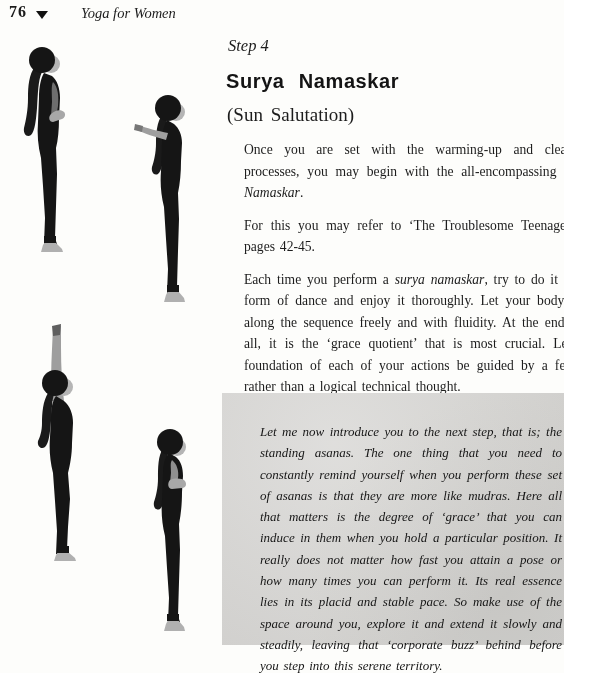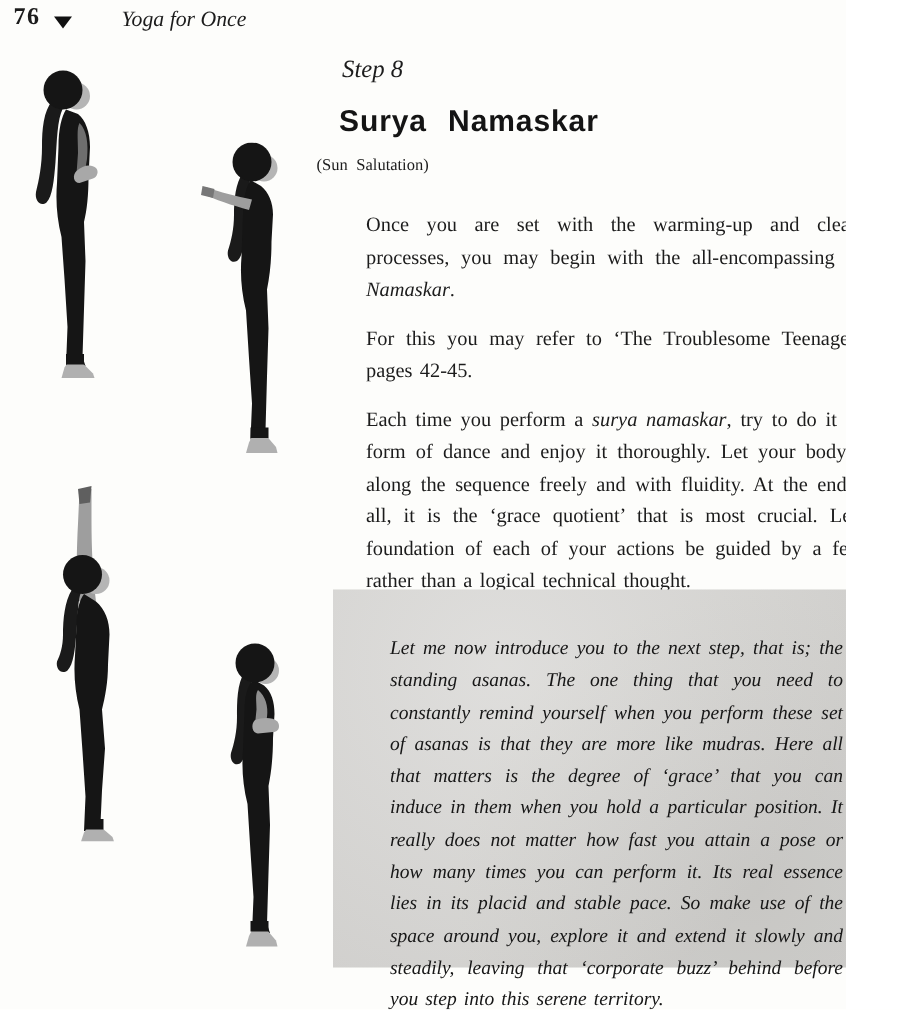--- a/index.html
+++ b/index.html
@@ -36,22 +36,22 @@
     font-size: 16.5px; font-style: italic;
   }
   .article-title {
     position: absolute; left: 226px; top: 70px;
     font-family: "Liberation Sans", sans-serif;
     font-size: 20px; font-weight: 700;
     letter-spacing: 0.6px; word-spacing: 8px;
     color: #141414;
   }
   .article-subtitle {
-    position: absolute; left: 211px; top: 104px;
-    font-size: 11px; word-spacing: 3px;
+    position: absolute; left: 227px; top: 104px;
+    font-size: 19px; word-spacing: 3px;
   }
   .body-copy {
     position: absolute; left: 228px; top: 139px; width: 368px;
   }
   .body-copy p {
     margin: 0 0 11px 16px;
     font-size: 13.6px; line-height: 21.5px;
     text-align: justify;
     word-spacing: 1.5px;
   }
@@ -75,21 +75,21 @@
     color: #161616;
   }
 </style>
 </head>
 <body>
 
 <div class="page">
 
   <div class="page-number">76</div>
   <div class="tri-icon"></div>
-  <div class="running-title">Yoga for Once</div>
+  <div class="running-title">Yoga for Women</div>
 
   <div class="photo" style="left:14px; top:46px;">
     <svg width="56" height="206" viewBox="0 0 56 206">
       <path d="M21,21 C15,28 14,40 14,52 C14,64 12,74 10,82 C9,88 13,92 17,89 C21,85 22,74 23,62 C24,48 24,34 28,26 Z" fill="#1a1a1a"></path>
       <path d="M30,27 L38,30 C43,34 46,42 46,52 L45,72 C45,84 44,94 42,102 L43,128 L42,160 L41,192 L43,198 L30,198 L31,172 L29,140 L27,112 C24,100 23,88 24,76 L25,52 C25,40 27,32 30,27 Z" fill="#151515"></path>
       <path d="M39,36 C44,41 45,50 44,60 L42,72 L37,70 L38,56 C38,46 37,40 39,36 Z" fill="#6e6e6e"></path>
       <path d="M37,68 C41,64 47,63 50,66 C52,68 51,72 48,73 L39,76 C35,76 34,71 37,68 Z" fill="#a8a8a8"></path>
       <path d="M31,196 L41,196 L48,203 L49,206 L27,206 L29,199 Z" fill="#b0b0b0"></path>
       <rect x="30" y="190" width="12" height="7" fill="#151515"></rect>
       <circle cx="37" cy="18" r="9" fill="#b5b5b5"></circle>
@@ -129,21 +129,21 @@
       <path d="M37,25 L44,29 C49,33 51,40 51,48 L50,64 C50,76 49,86 47,96 L48,122 L47,154 L46,188 L48,194 L36,194 L37,170 L35,140 L33,108 C30,96 29,84 30,72 L31,46 C31,36 33,29 37,25 Z" fill="#151515"></path>
       <path d="M40,32 C45,36 47,43 46,50 L44,58 L38,55 L39,45 C39,39 38,35 40,32 Z" fill="#8f8f8f"></path>
       <path d="M38,52 C43,50 50,50 53,53 C55,56 54,60 50,60 L40,61 C36,61 35,55 38,52 Z" fill="#a8a8a8"></path>
       <path d="M36,192 L46,192 L52,199 L53,203 L32,203 L34,196 Z" fill="#b0b0b0"></path>
       <rect x="35" y="186" width="12" height="7" fill="#151515"></rect>
       <circle cx="45" cy="19" r="9" fill="#b5b5b5"></circle>
       <circle cx="38" cy="14" r="13" fill="#151515"></circle>
     </svg>
   </div>
 
-  <div class="step-label">Step 8</div>
+  <div class="step-label">Step 4</div>
   <h1 class="article-title" style="margin:0;">Surya Namaskar</h1>
   <div class="article-subtitle">(Sun Salutation)</div>
 
   <div class="body-copy">
     <p><span>Once you are set with the warming-up and cleansing processes, you may begin with the all-encompassing </span><span class="it">Surya Namaskar</span><span>.</span></p>
     <p><span>For this you may refer to ‘The Troublesome Teenager’ on pages 42-45.</span><span class="it"></span><span></span></p>
     <p><span>Each time you perform a </span><span class="it">surya namaskar</span><span>, try to do it like a form of dance and enjoy it thoroughly. Let your body flow along the sequence freely and with fluidity. At the end of it all, it is the ‘grace quotient’ that is most crucial. Let the foundation of each of your actions be guided by a feeling, rather than a logical technical thought.</span></p>
   </div>
 
   <div class="callout">

